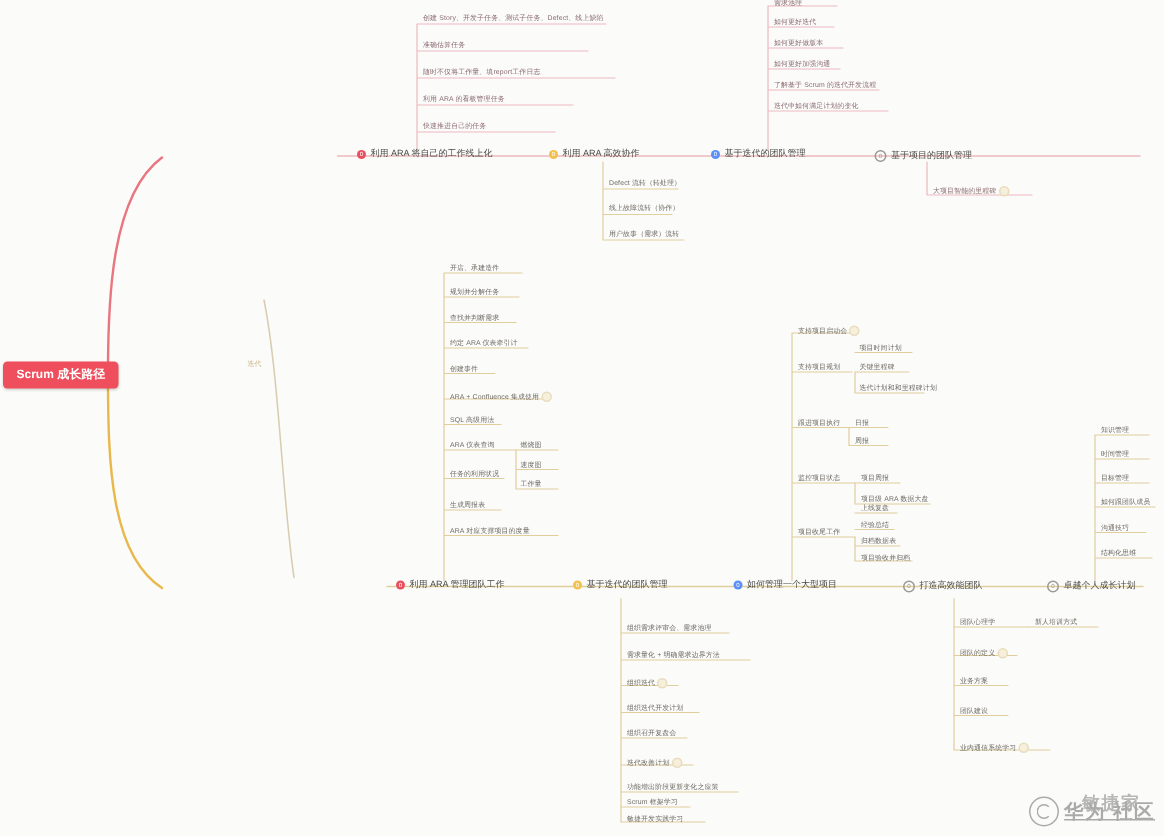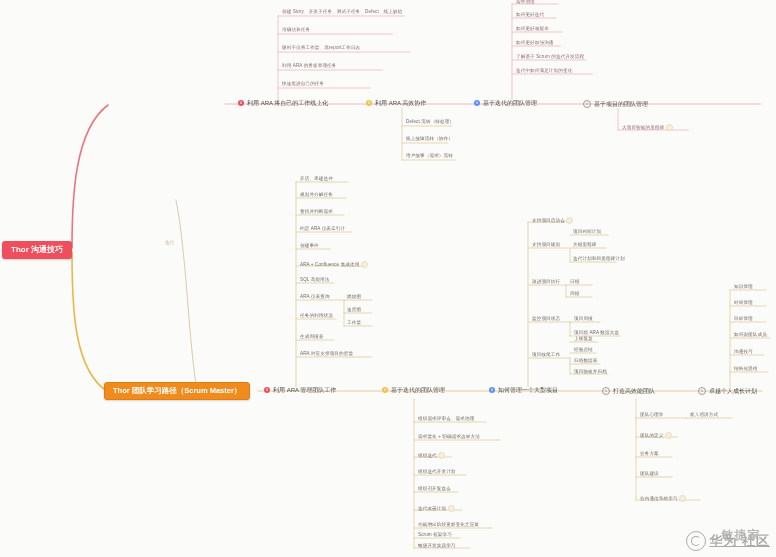--- a/index.html
+++ b/index.html
@@ -106,21 +106,21 @@
       <path d="M570,358 L570,374 M570,342 L598,342 M570,353 L596,353 M570,364 L600,364 M570,374 L608,374" stroke="#e0ce9c" stroke-width=".8"></path>
 
       <path d="M636,399 L636,500 M636,418 L686,418 M636,437 L678,437 M636,457 L672,457 M636,477 L672,477 M636,500 L700,500" stroke="#e0ce9c" stroke-width=".8"></path>
       <path d="M686,418 L686,418 M686,418 L732,418" stroke="#e0ce9c" stroke-width=".8"></path>
 
       <path d="M730,387 L730,372 M730,290 L730,372 M730,290 L766,290 M730,306 L766,306 M730,322 L766,322
                M730,338 L770,338 M730,355 L764,355 M730,372 L768,372" stroke="#e0ce9c" stroke-width=".8"></path>
     </g>
   </svg>
 
-  <div class="node root" style="left:2px;top:241px;">Thor 沟通技巧</div>
+  <div class="node root" style="left:2px;top:241px;">Scrum 成长路径</div>
 
   <div class="node" style="left:163px;top:240px;font-size:4.6px;color:#c9b68a;background:#fbfbfa;padding:1px 2px;">迭代</div>
 
 
   <div class="node l2" style="left:238px;top:100px;">
     <span class="bullet red">0</span>
     <span>利用 ARA 将自己的工作线上化</span>
   </div>
   <div class="node l2" style="left:366px;top:100px;">
     <span class="bullet amber">0</span>
@@ -150,21 +150,20 @@
   <div class="node leaf pink" style="left:516px;top:27px;">如何更好做版本</div>
   <div class="node leaf pink" style="left:516px;top:41px;">如何更好加强沟通</div>
   <div class="node leaf pink" style="left:516px;top:55px;">了解基于 Scrum 的迭代开发流程</div>
   <div class="node leaf pink" style="left:516px;top:69px;">迭代中如何满足计划的变化</div>
 
   <div class="node leaf pink" style="left:622px;top:124px;">
     <span>大项目智能的里程碑</span>
     <span class="badge"></span>
   </div>
 
-  <div class="node branch" style="left:104px;top:382px;">Thor 团队学习路径（Scrum Master）</div>
 
   <div class="node l2" style="left:264px;top:387px;">
     <span class="bullet red">0</span>
     <span>利用 ARA 管理团队工作</span>
   </div>
   <div class="node l2" style="left:382px;top:387px;">
     <span class="bullet amber">0</span>
     <span>基于迭代的团队管理</span>
   </div>
   <div class="node l2" style="left:489px;top:387px;">

